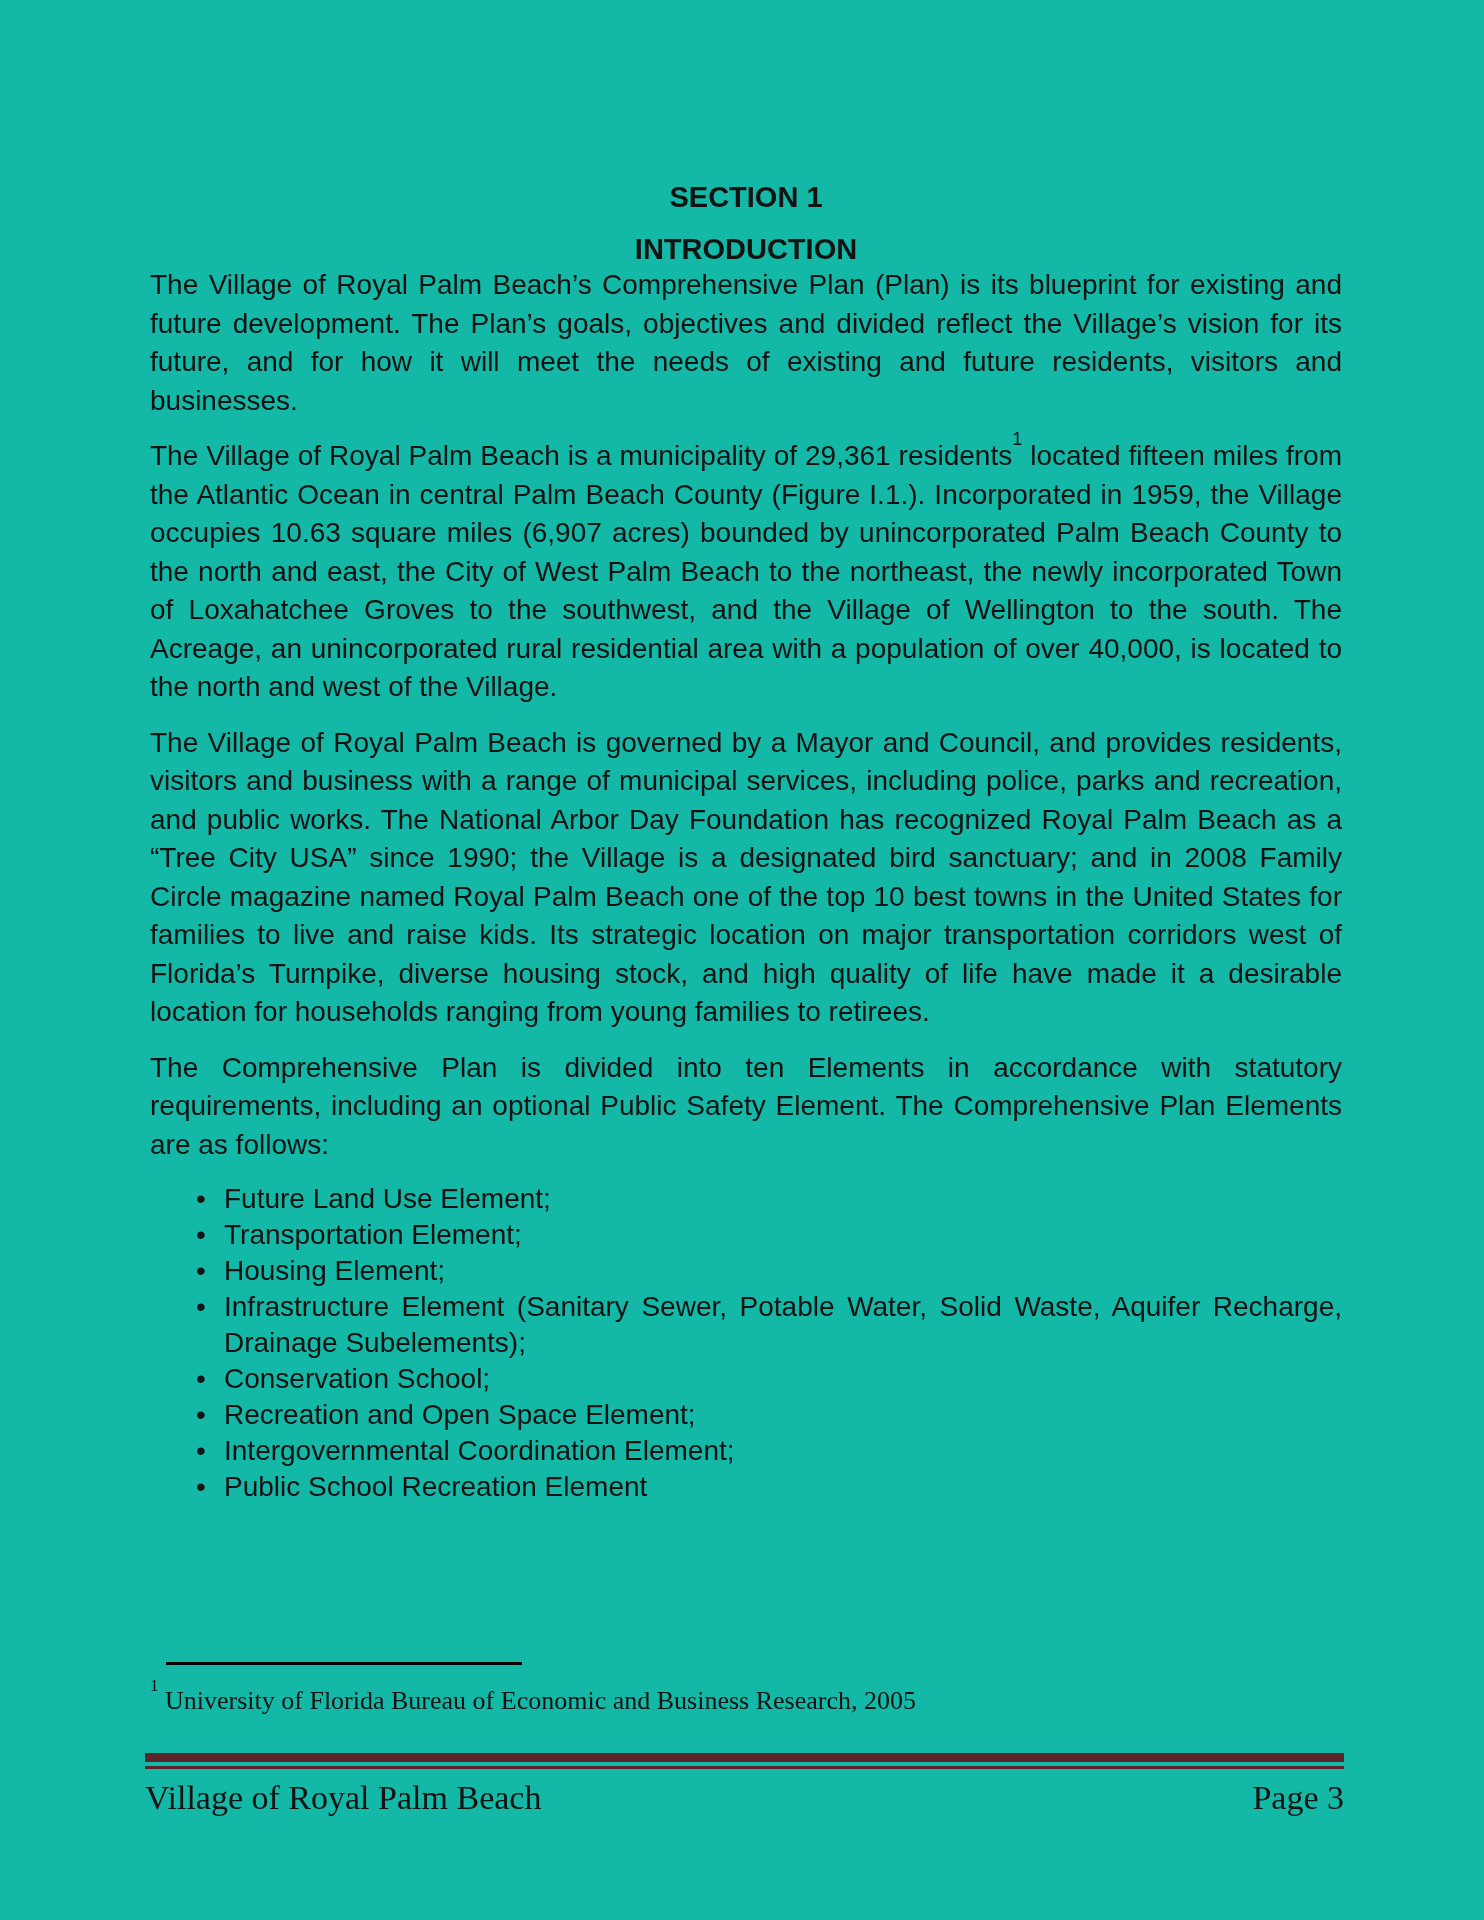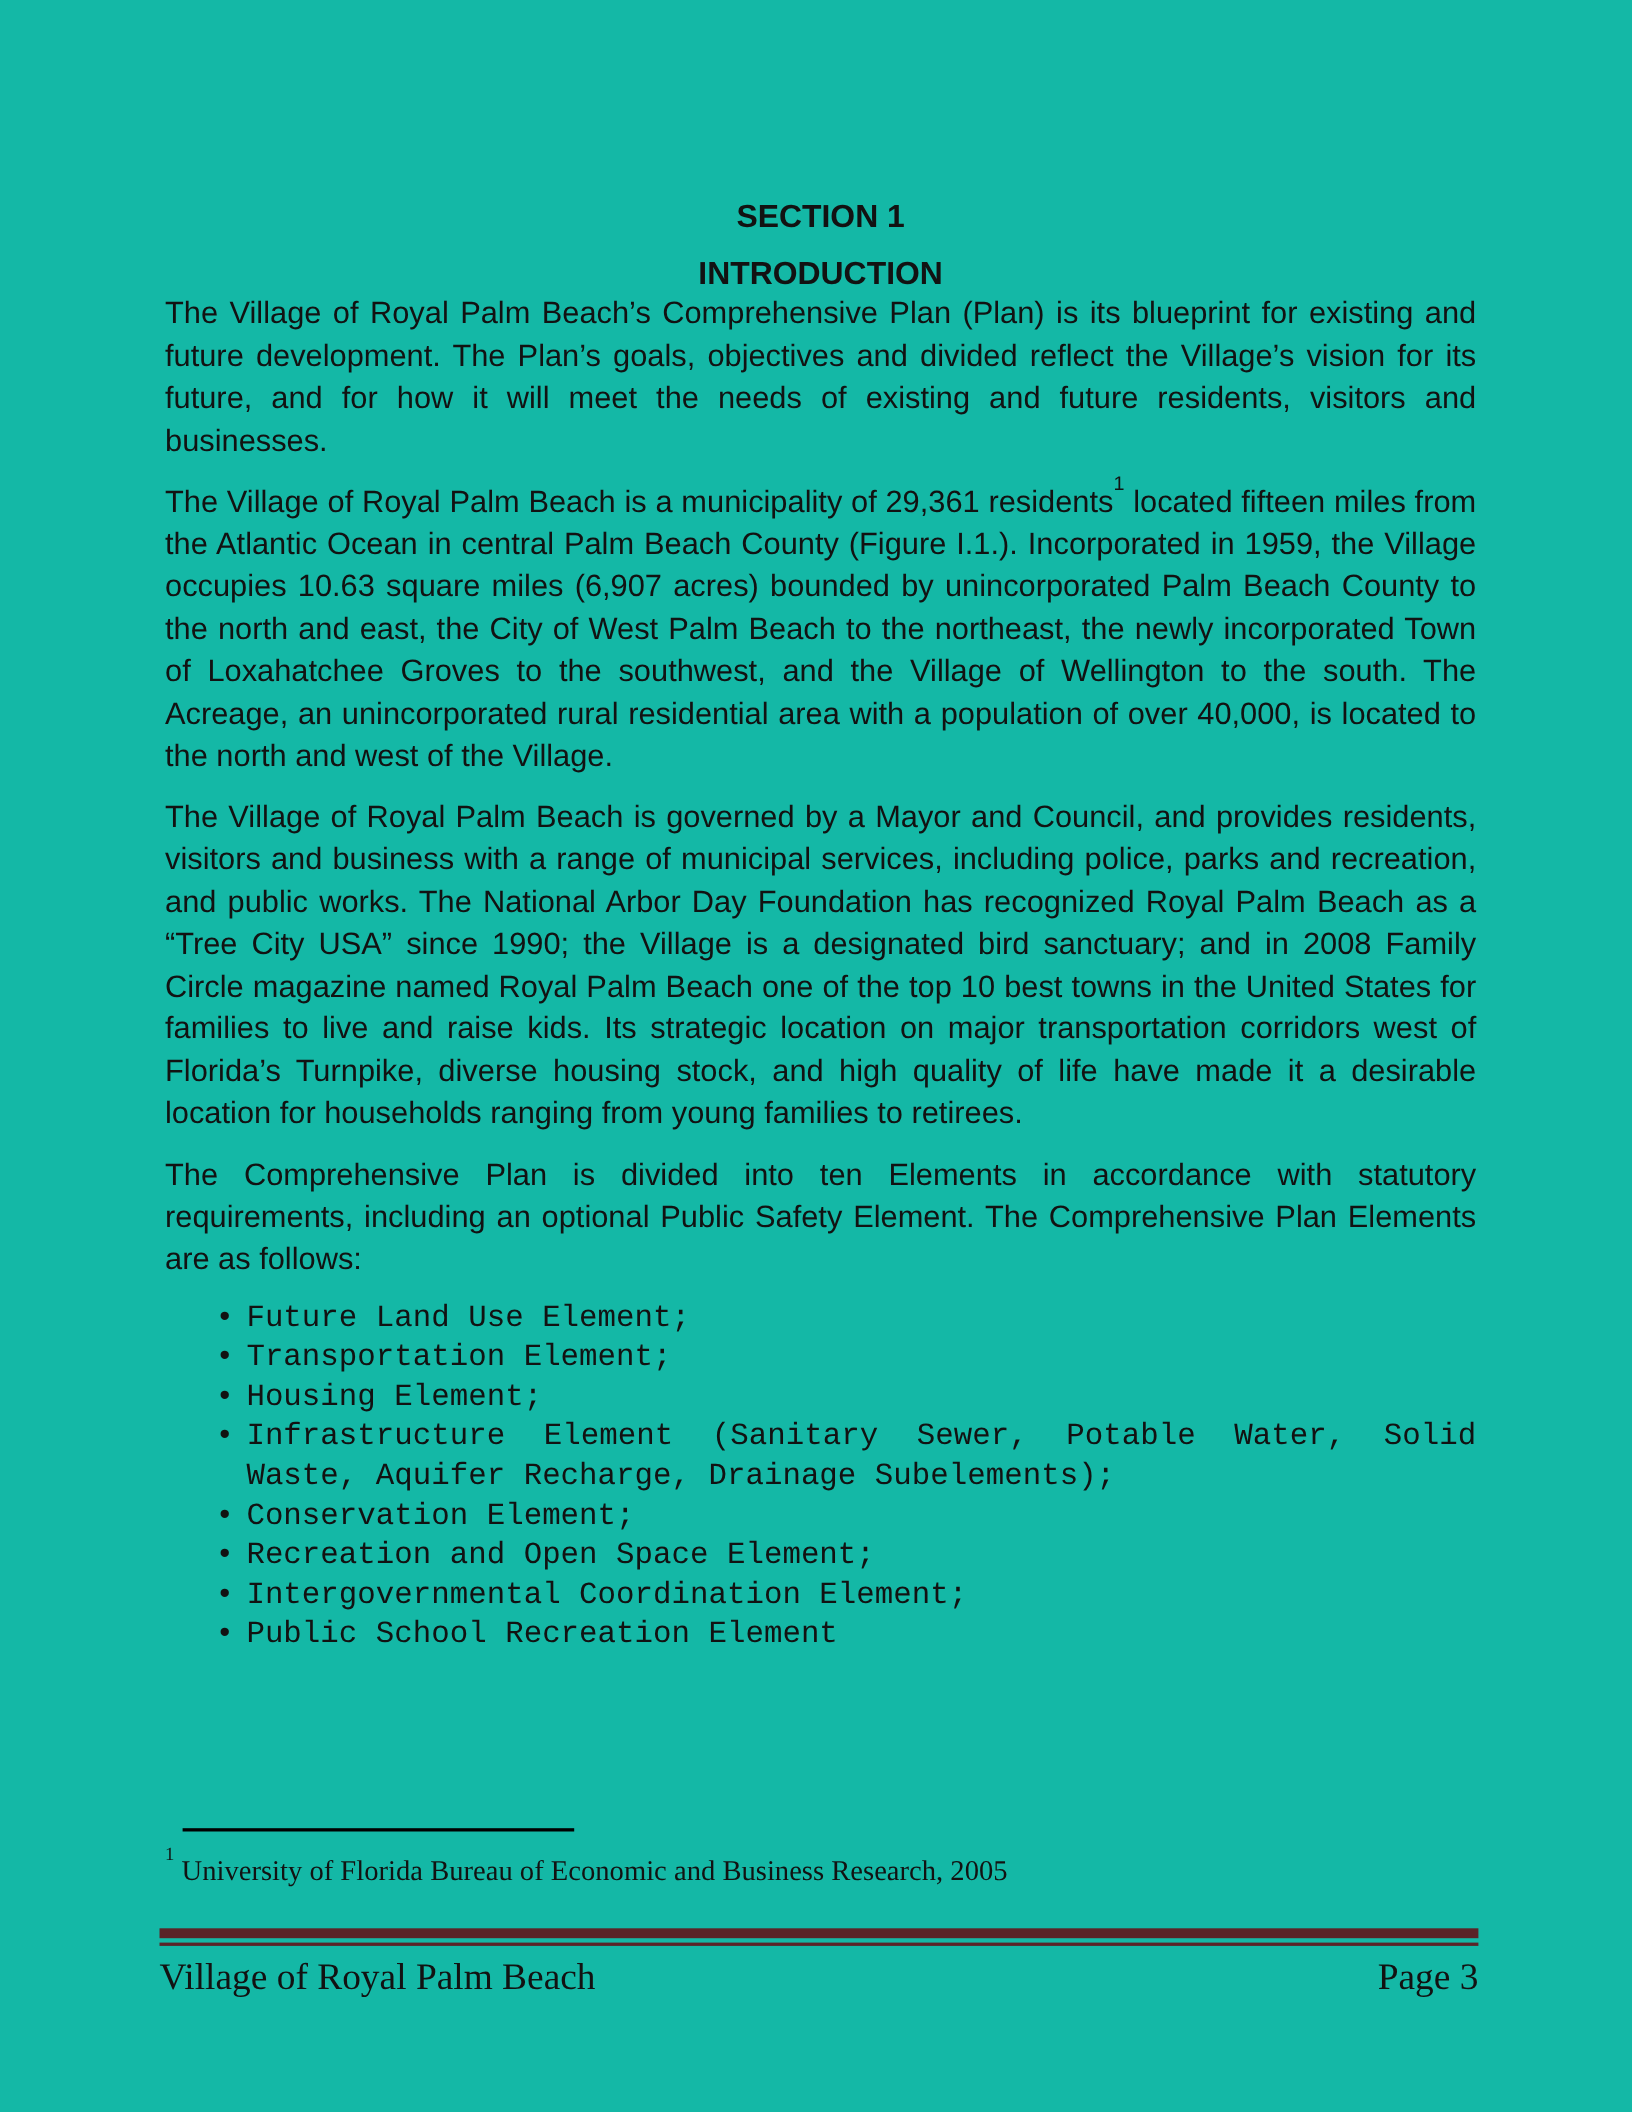--- a/index.html
+++ b/index.html
@@ -31,21 +31,20 @@
   .fn-ref {
     font-size: 18px;
     position: relative;
     top: -10px;
     line-height: 0;
   }
   ul.elements {
     list-style: none;
     margin: 4px 0 0 0;
     padding: 0 0 0 74px;
-    font-family: Liberation Mono, monospace;
   }
   ul.elements li {
     position: relative;
     font-size: 28px;
     line-height: 36px;
     text-align: justify;
     padding: 0;
   }
   ul.elements li::before {
     content: "\2022";
@@ -110,21 +109,21 @@
 
   <p class="body-par">The Village of Royal Palm Beach is governed by a Mayor and Council, and provides residents, visitors and business with a range of municipal services, including police, parks and recreation, and public works.   The National Arbor Day Foundation has recognized Royal Palm Beach as a “Tree City USA” since 1990; the Village is a designated bird sanctuary; and in 2008 Family Circle magazine named Royal Palm Beach one of the top 10 best towns in the United States for families to live and raise kids.  Its strategic location on major transportation corridors west of Florida’s Turnpike, diverse housing stock, and high quality of life have made it a desirable location for households ranging from young families to retirees.</p>
 
   <p class="body-par">The Comprehensive Plan is divided into ten Elements in accordance with statutory requirements, including an optional Public Safety Element.  The Comprehensive Plan Elements are as follows:</p>
 
   <ul class="elements">
     <li>Future Land Use Element;</li>
     <li>Transportation Element;</li>
     <li>Housing Element;</li>
     <li>Infrastructure Element (Sanitary Sewer, Potable Water, Solid Waste, Aquifer Recharge, Drainage Subelements);</li>
-    <li>Conservation Element;</li>
+    <li>Conservation School;</li>
     <li>Recreation and Open Space Element;</li>
     <li>Intergovernmental Coordination Element;</li>
     <li>Public School Recreation Element</li>
   </ul>
 
   <div class="footnote-area">
     <div class="footnote-rule"></div>
     <div class="footnote-text"><sup class="fn-marker">1</sup><span> University of Florida Bureau of Economic and Business Research, 2005</span></div>
   </div>
 

